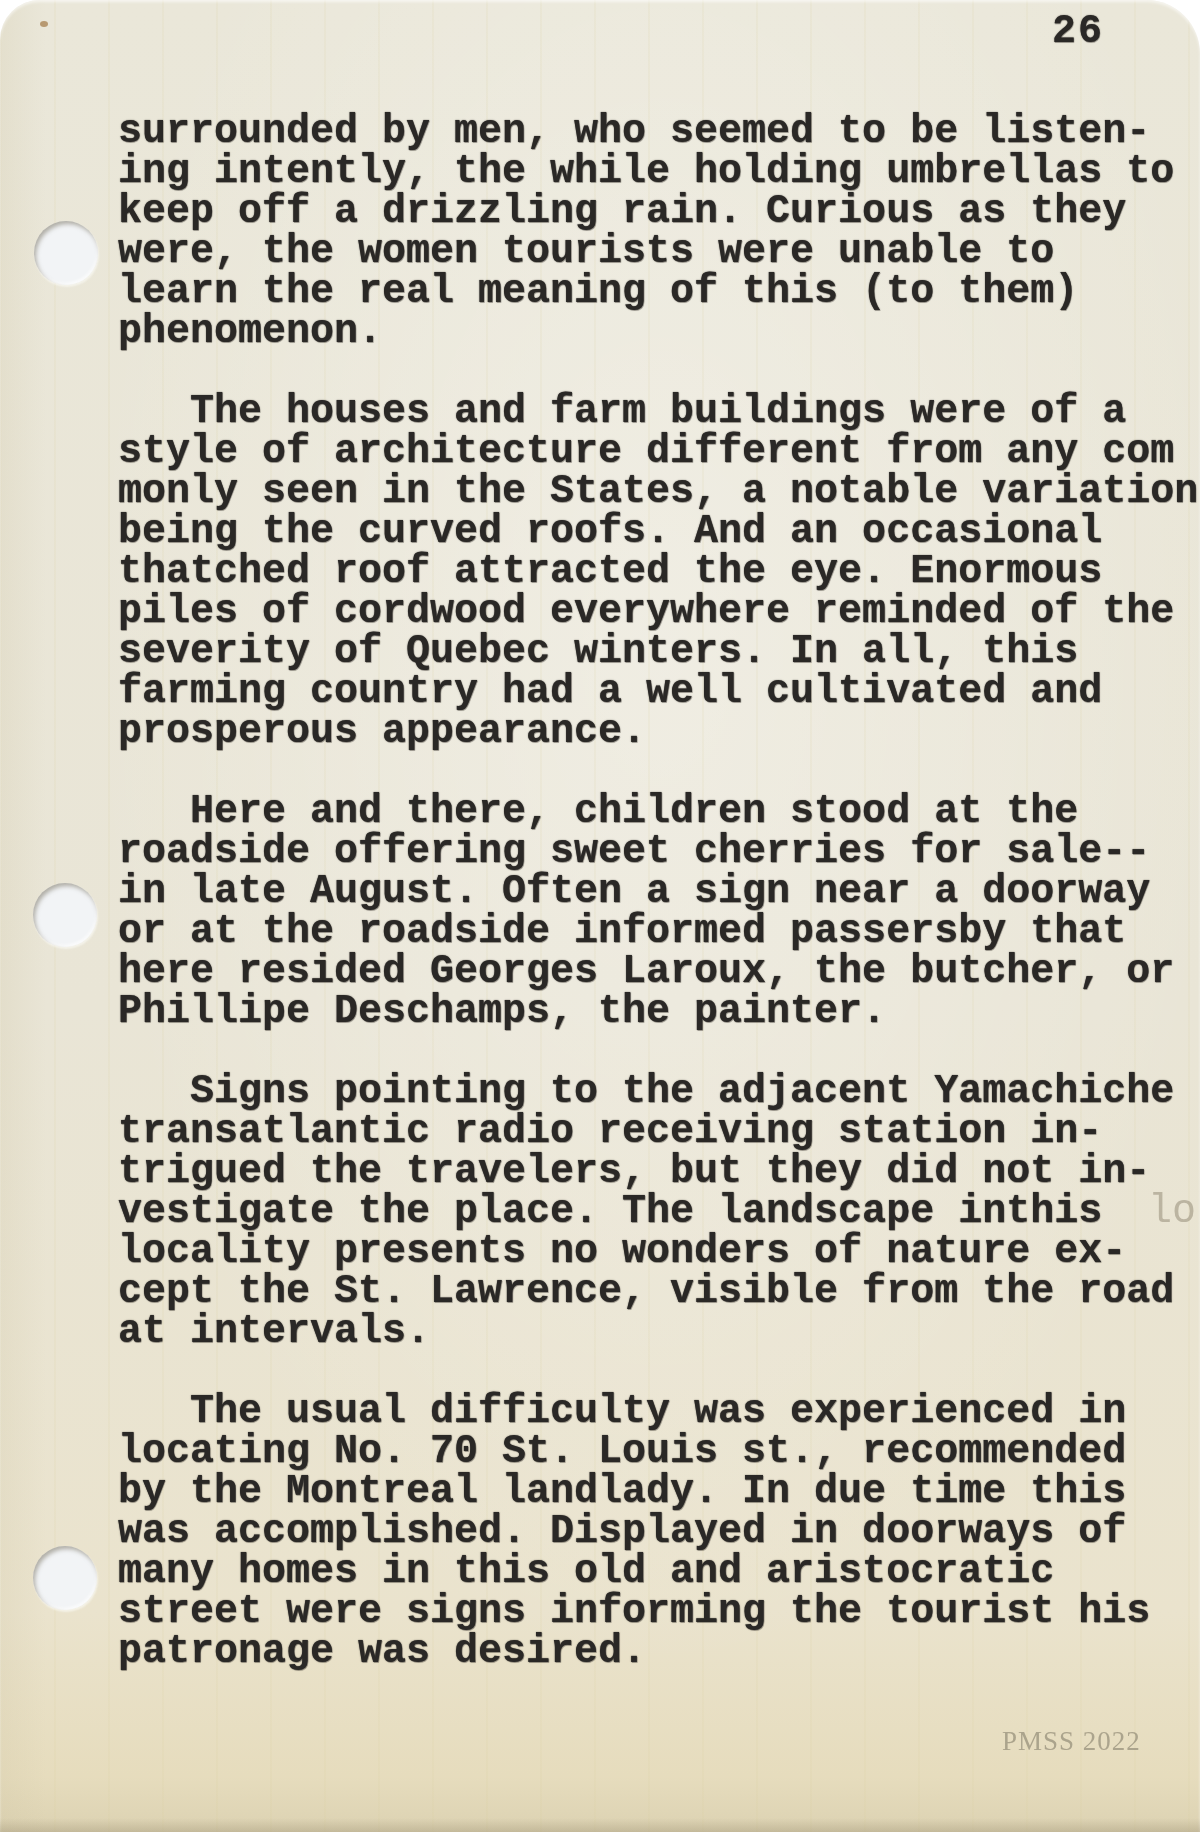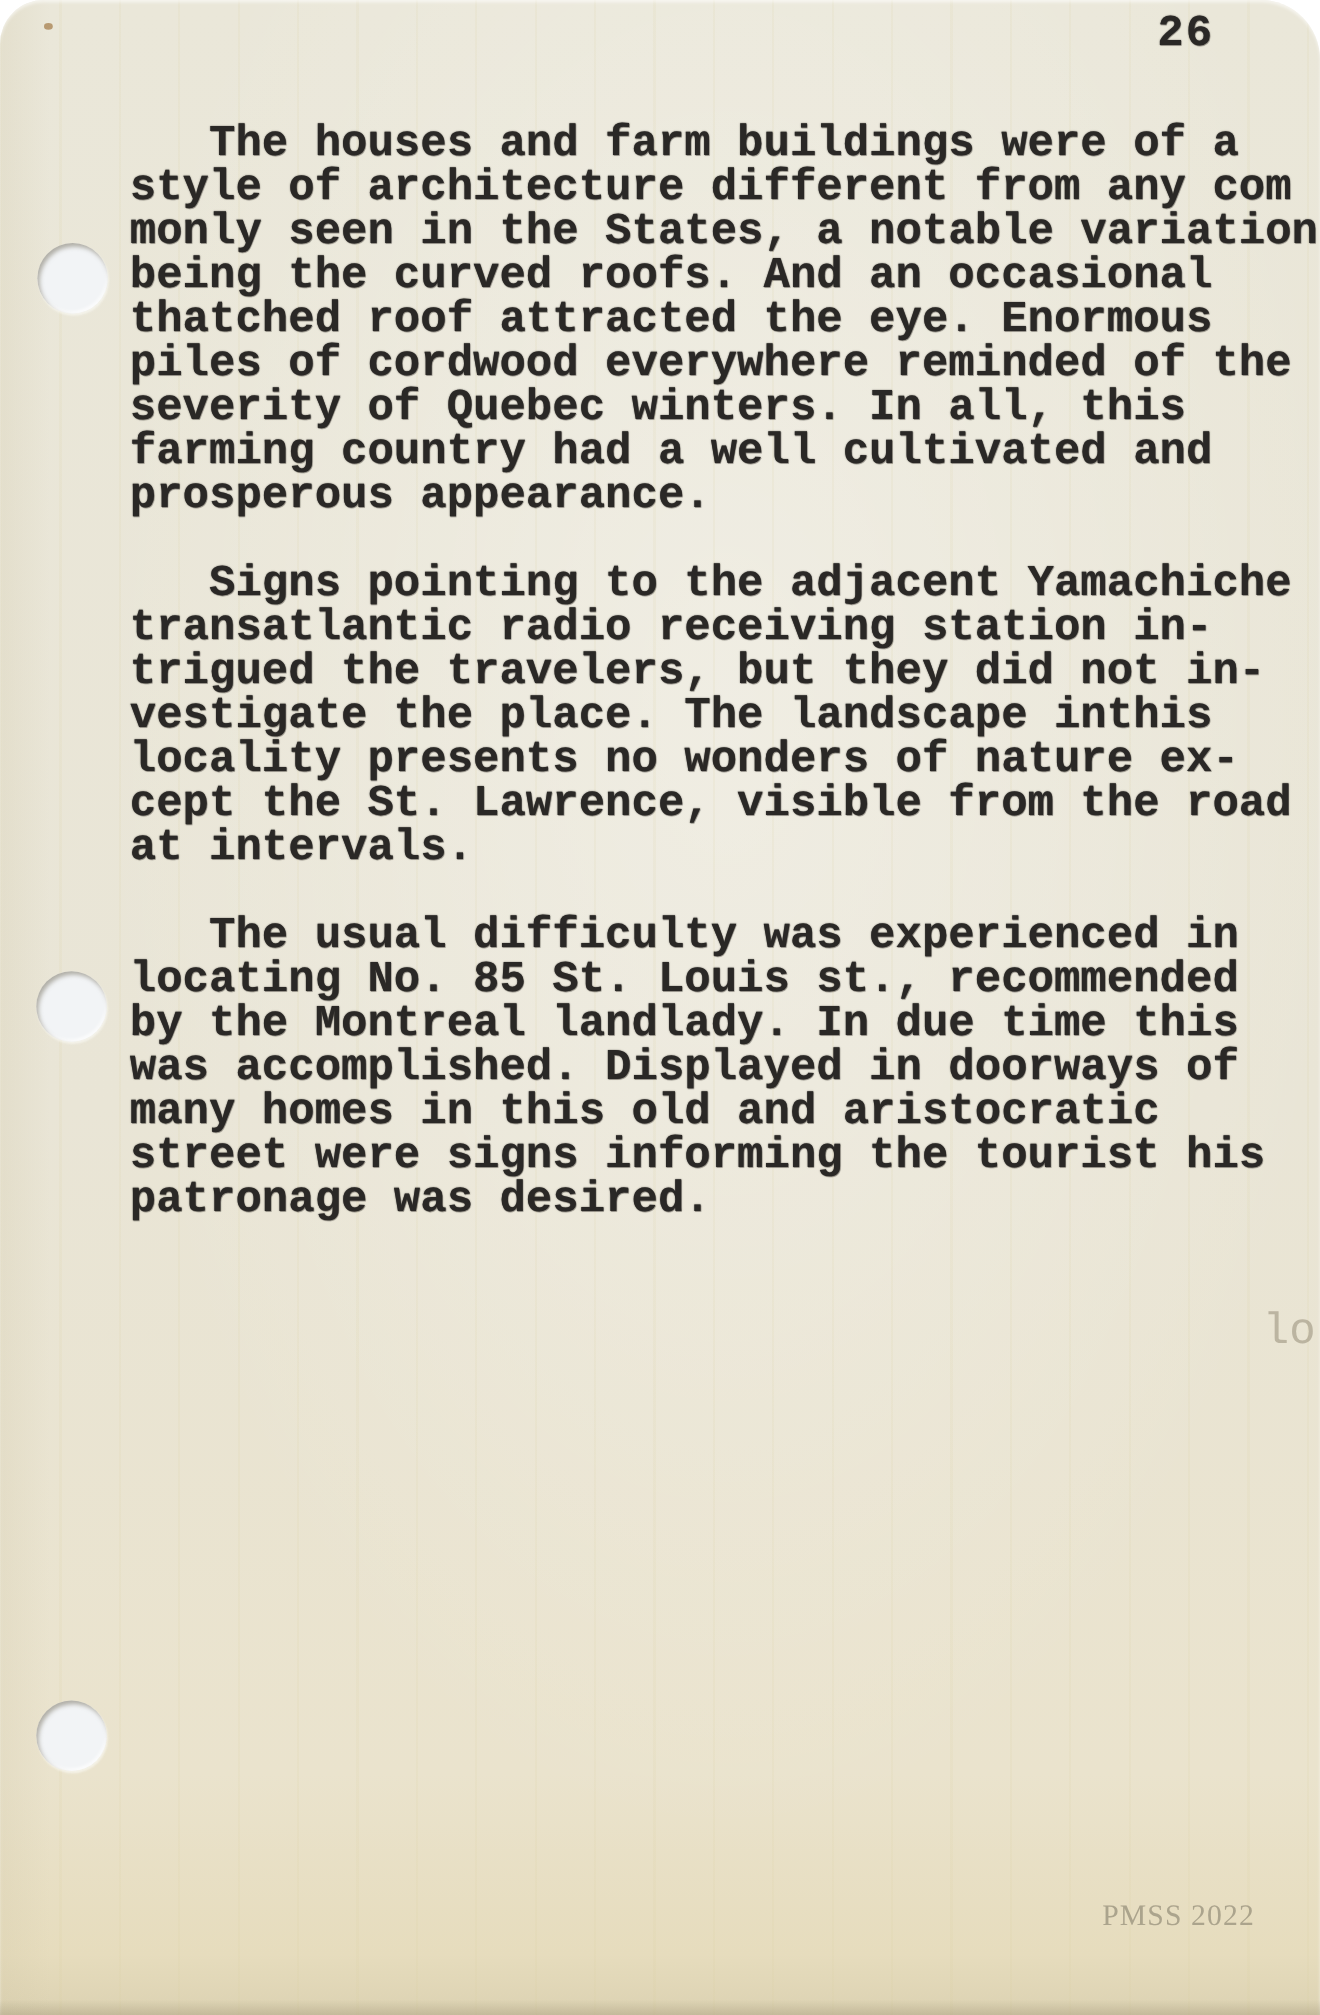--- a/index.html
+++ b/index.html
@@ -105,38 +105,50 @@
 </head>
 <body>
 
 <div class="scan">
   <div class="paper">
     <div class="speck"></div>
 
     <div class="page-number ink">26</div>
 
     <div class="body-text ink">
+      <div class="para">surrounded by men, who seemed to be listen-
+ing intently, the while holding umbrellas to
+keep off a drizzling rain. Curious as they
+were, the women tourists were unable to
+learn the real meaning of this (to them)
+phenomenon.</div>
       <div class="para">   The houses and farm buildings were of a
 style of architecture different from any com
 monly seen in the States, a notable variation
 being the curved roofs. And an occasional
 thatched roof attracted the eye. Enormous
 piles of cordwood everywhere reminded of the
 severity of Quebec winters. In all, this
 farming country had a well cultivated and
 prosperous appearance.</div>
+      <div class="para">   Here and there, children stood at the
+roadside offering sweet cherries for sale--
+in late August. Often a sign near a doorway
+or at the roadside informed passersby that
+here resided Georges Laroux, the butcher, or
+Phillipe Deschamps, the painter.</div>
       <div class="para">   Signs pointing to the adjacent Yamachiche
 transatlantic radio receiving station in-
 trigued the travelers, but they did not in-
 vestigate the place. The landscape inthis
 locality presents no wonders of nature ex-
 cept the St. Lawrence, visible from the road
 at intervals.</div>
       <div class="para">   The usual difficulty was experienced in
-locating No. 85 St. Louis st., recommended
+locating No. 70 St. Louis st., recommended
 by the Montreal landlady. In due time this
 was accomplished. Displayed in doorways of
 many homes in this old and aristocratic
 street were signs informing the tourist his
 patronage was desired.</div>
     </div>
 
     <div class="faded-fragment">lo</div>
 
     <div class="watermark">PMSS 2022</div>

